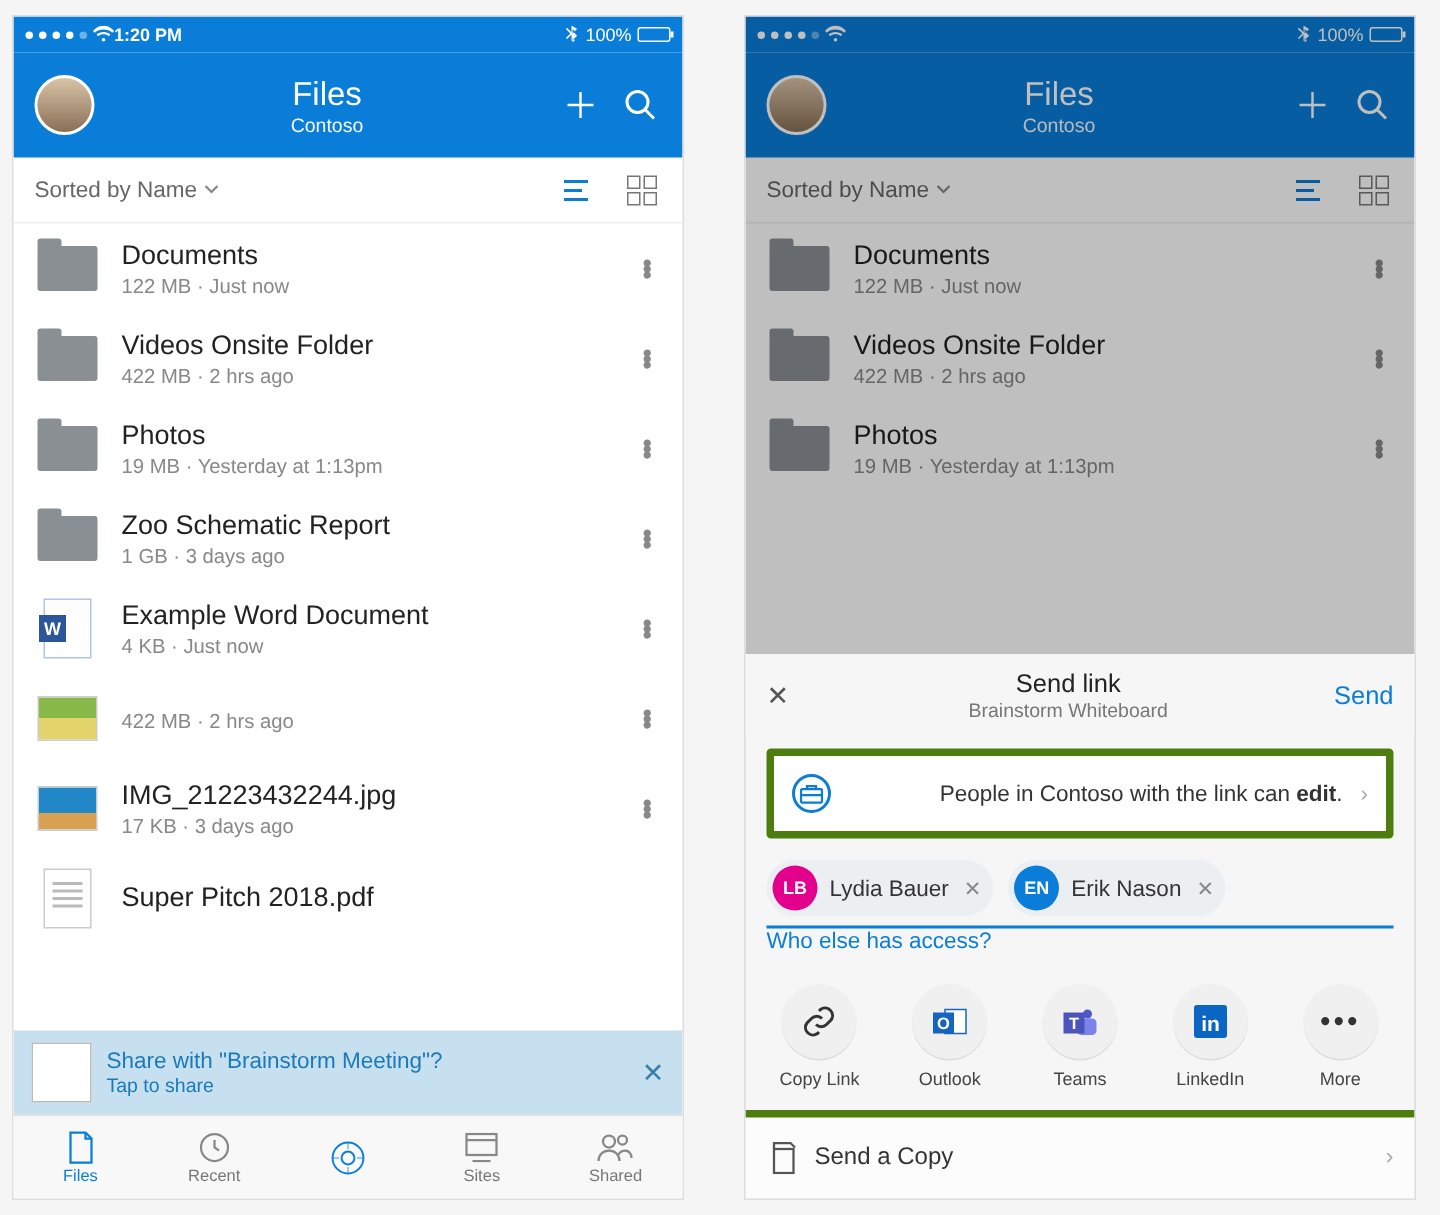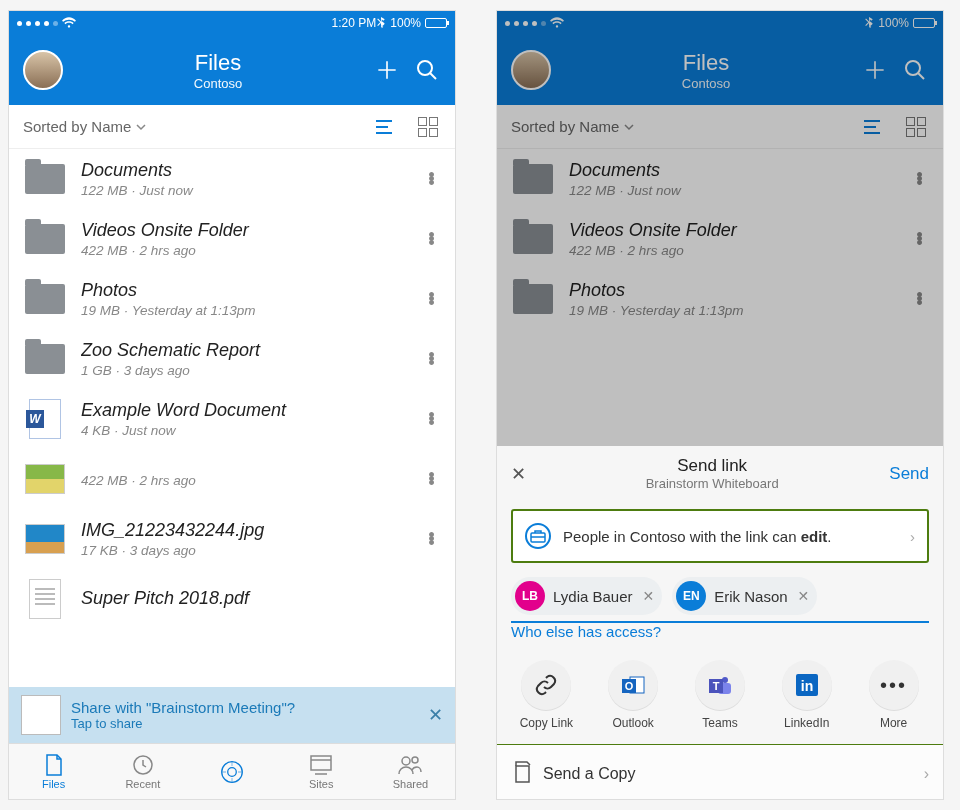--- a/index.html
+++ b/index.html
@@ -25,21 +25,21 @@
   .statusbar {
     height: 24px;
     background: #0A7DD8;
     color: #fff;
     display: flex;
     align-items: center;
     font-size: 12px;
     padding: 0 8px;
   }
   .sb-left, .sb-right { display:flex; align-items:center; gap:4px; }
-  .sb-center { flex:1; text-align:right; font-weight:400; }
+  .sb-center { flex:1; text-align:left; font-weight:700; }
   .dot { width:5px; height:5px; border-radius:50%; background:#fff; }
   .dot.off { background:rgba(255,255,255,0.4); }
   .batt { width:22px; height:10px; border:1px solid #fff; border-radius:2px; position:relative; }
   .batt::after { content:""; position:absolute; right:-3px; top:2px; width:2px; height:4px; background:#fff; }
   .batt-fill { background:#fff; width:100%; height:100%; }
 
   .header {
     height: 70px;
     background: #0A7DD8;
     color: #fff;
@@ -60,21 +60,21 @@
     padding: 0 14px;
     color:#666; font-size:15px;
     border-bottom:1px solid #eee;
   }
   .filterbar .spacer { flex:1; }
   .ficon { width:26px; height:26px; display:flex; align-items:center; justify-content:center; color:#0A7DD8; }
   .ficon.gray { color:#777; }
   .gridicon { width:20px; height:20px; display:grid; grid-template-columns:1fr 1fr; grid-template-rows:1fr 1fr; gap:2px; }
   .gridicon span { border:1.5px solid #777; }
 
-  .filelist { flex:1; overflow:hidden;font-style:italic; }
+  .filelist { flex:1; overflow:hidden; }
   .row {
     display:flex; align-items:center;
     padding: 10px 14px;
     gap: 14px;
   }
   .thumb { width:44px; height:40px; display:flex; align-items:center; justify-content:center; flex-shrink:0; }
   .folder-ic { width:40px; height:30px; background:#8a8f94; border-radius:2px; position:relative; }
   .folder-ic::before { content:""; position:absolute; top:-5px; left:0; width:16px; height:6px; background:#8a8f94; border-radius:2px 2px 0 0; }
   .word-ic { width:32px; height:40px; border:1px solid #b0c4e4; background:#fff; position:relative; }
   .word-ic::after{ content:"W"; position:absolute; left:-4px; top:10px; background:#2B579A; color:#fff; font-size:12px; font-weight:bold; width:18px; height:18px; display:flex; align-items:center; justify-content:center; }
@@ -121,25 +121,25 @@
     padding:10px 14px;
     background:#f6f6f6;
   }
   .sheet-head .shtxt { flex:1; text-align:center; }
   .sheet-head .sht1 { font-size:17px; color:#222; }
   .sheet-head .sht2 { font-size:13px; color:#777; }
   .sheet-head .send { color:#0A7DD8; font-size:17px; }
   .sheet-head .closex { color:#555; font-size:18px; width:24px; }
   .permbox {
     margin:8px 14px;
-    background:#fff; border:2px solid #4d7c0f; border-radius:3px;
+    background:#fff; border:5px solid #4d7c0f; border-radius:3px;
     display:flex; align-items:center;
     padding:12px 12px;
     gap:12px;
-    color:#333; font-size:15px;
+    color:#333; font-size:15px;text-align:right;
   }
   .permbox .globe { width:26px; height:26px; border:2px solid #0A7DD8; border-radius:50%; display:flex; align-items:center; justify-content:center; color:#0A7DD8; font-size:13px;}
   .permbox .chev { color:#aaa; }
   .chips {
     display:flex; gap:10px;
     padding:6px 14px 6px;
   }
   .chip {
     display:flex; align-items:center; gap:8px;
     background:#eceff1; border-radius:22px;
@@ -148,23 +148,23 @@
   }
   .chip .av { width:30px; height:30px; border-radius:50%; color:#fff; display:flex; align-items:center; justify-content:center; font-size:12px; font-weight:600;}
   .chip .cx { color:#888; font-size:14px; margin-left:2px;}
   .underline { height:2px; background:#0A7DD8; margin:0 14px; }
   .msg { padding:12px 14px 6px; font-size:16px; color:#333; line-height:1.35;}
   .accesslink { padding:0 14px 10px; color:#0A7DD8; font-size:15px;}
   .apps { display:flex; justify-content:space-around; padding:10px 6px 14px; }
   .app { display:flex; flex-direction:column; align-items:center; gap:6px; font-size:12px; color:#444; width:72px;}
   .appcircle{ width:50px; height:50px; border-radius:50%; background:#f0f0f0; display:flex; align-items:center; justify-content:center; box-shadow:0 1px 0 #ddd;}
   .sendcopy{
-    border-top:1px solid #4d7c0f;
+    border-top:5px solid #4d7c0f;
     padding:16px 14px;
-    display:flex; align-items:flex-end; gap:12px;
+    display:flex; align-items:center; gap:12px;
     font-size:16px; color:#333; background:#fcfcfc;
   }
   .sendcopy .chev { margin-left:auto; color:#aaa;}
 </style>
 </head>
 <body>
 
 <div class="phone">
   <div class="statusbar">
     <div class="sb-left">

